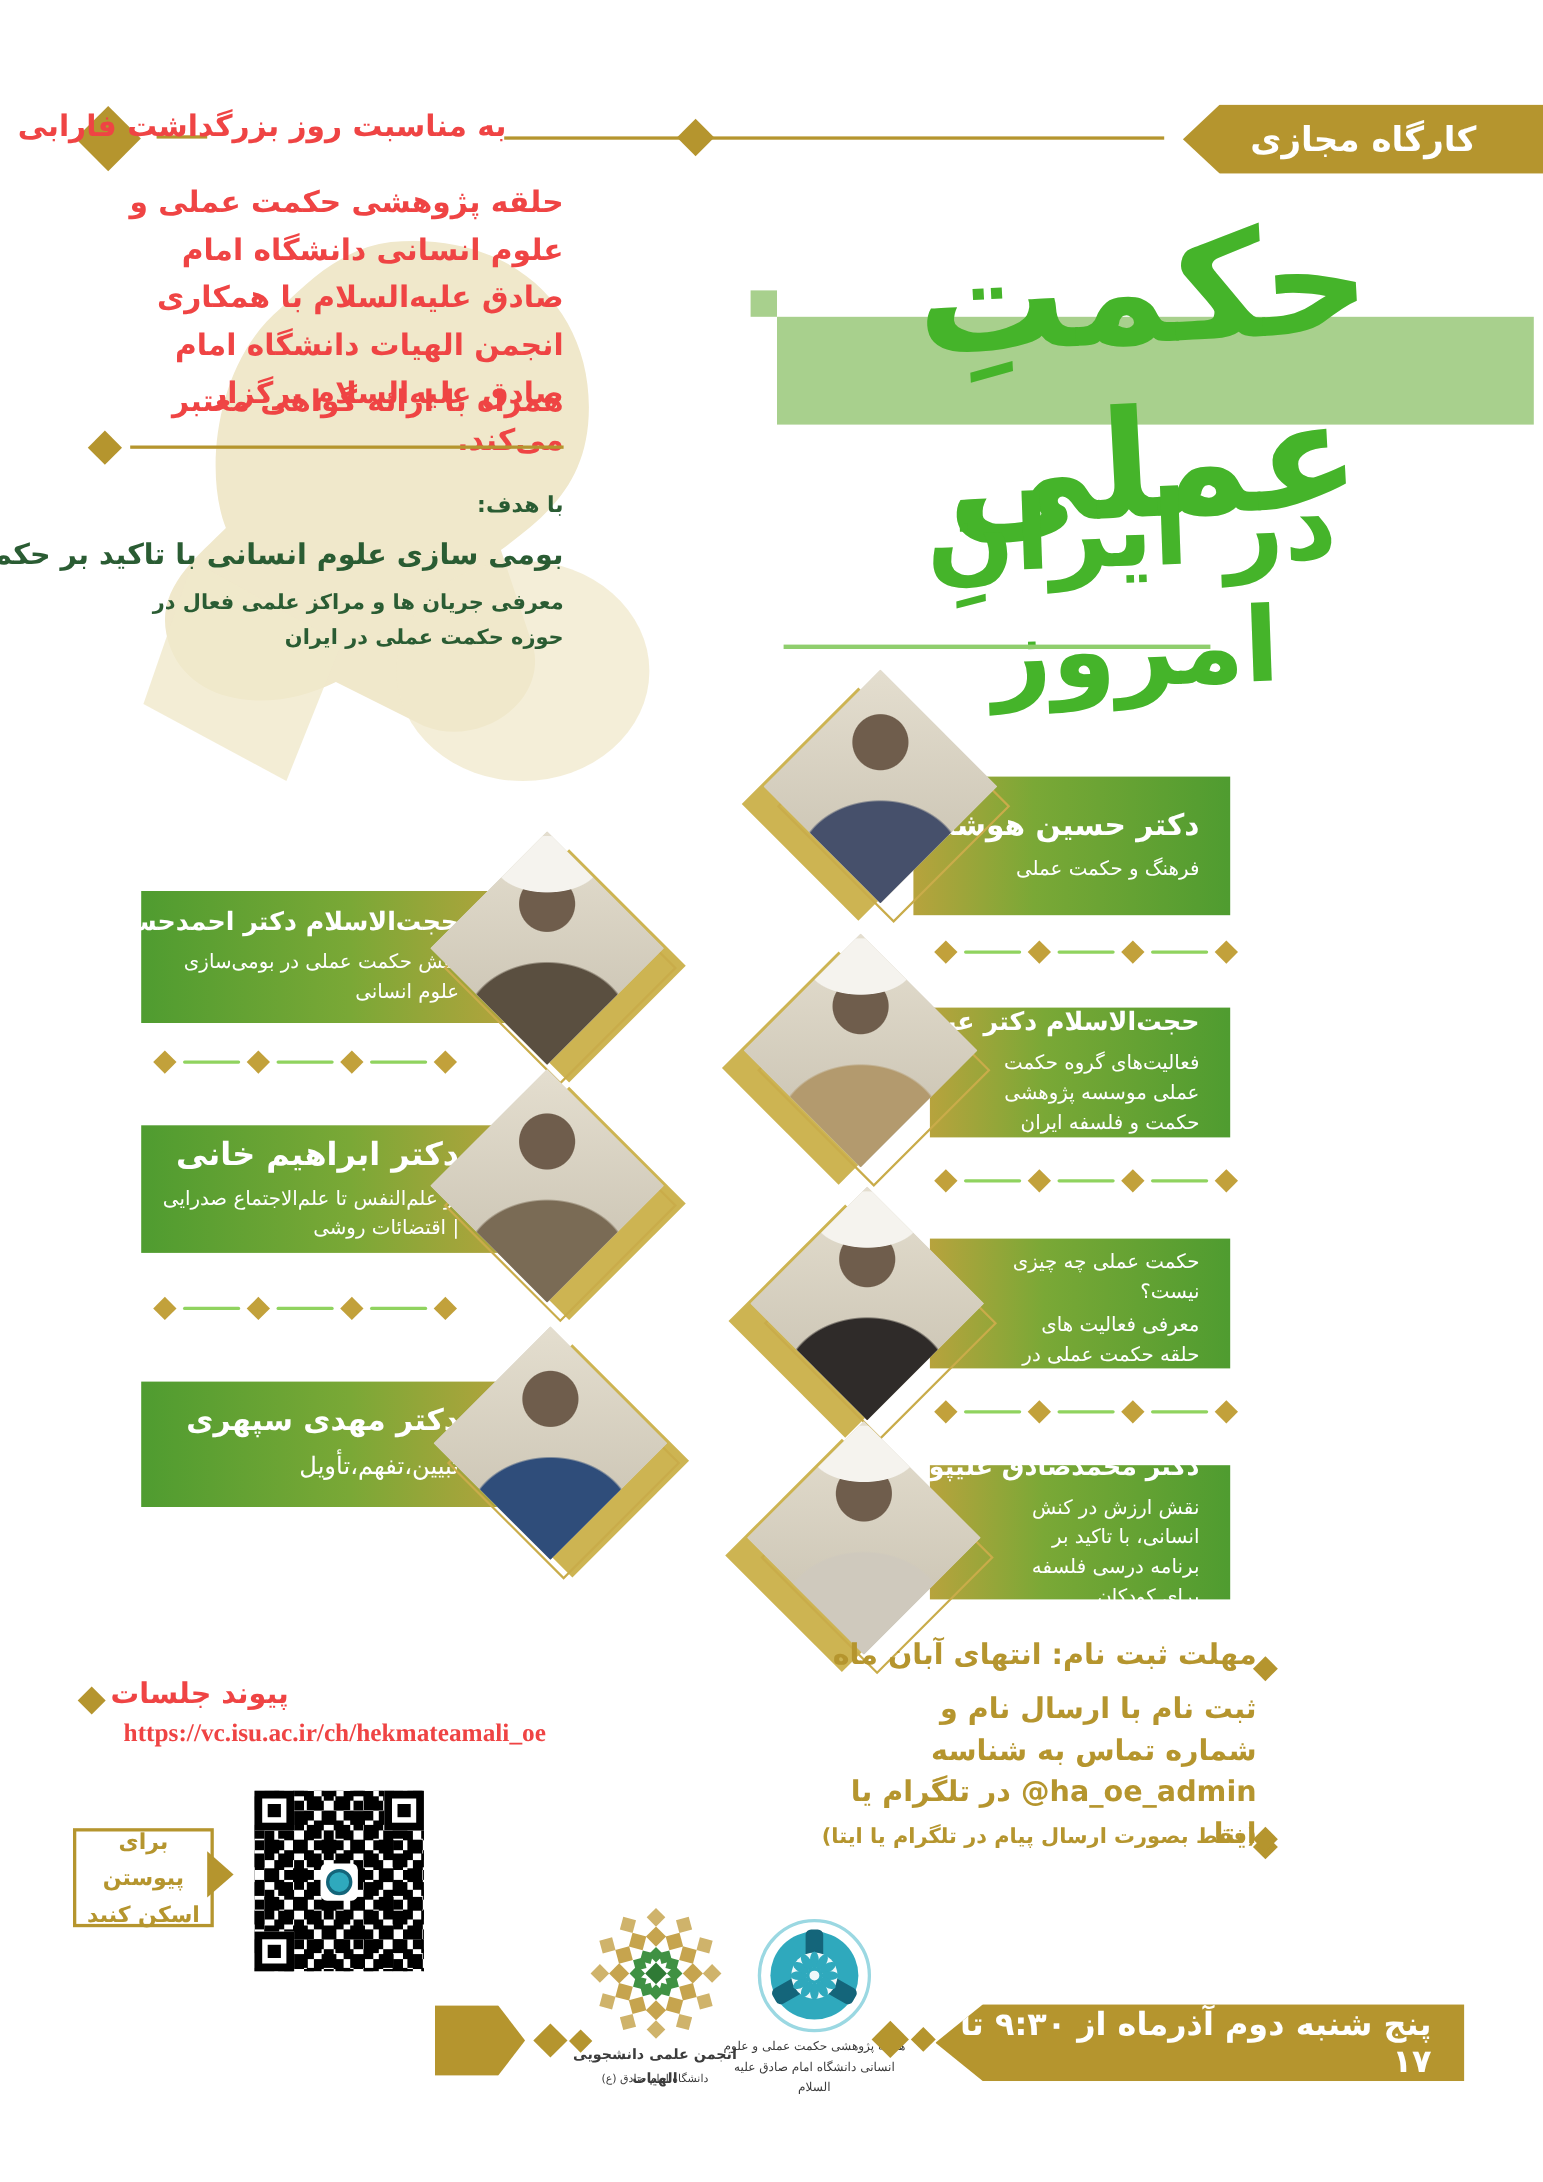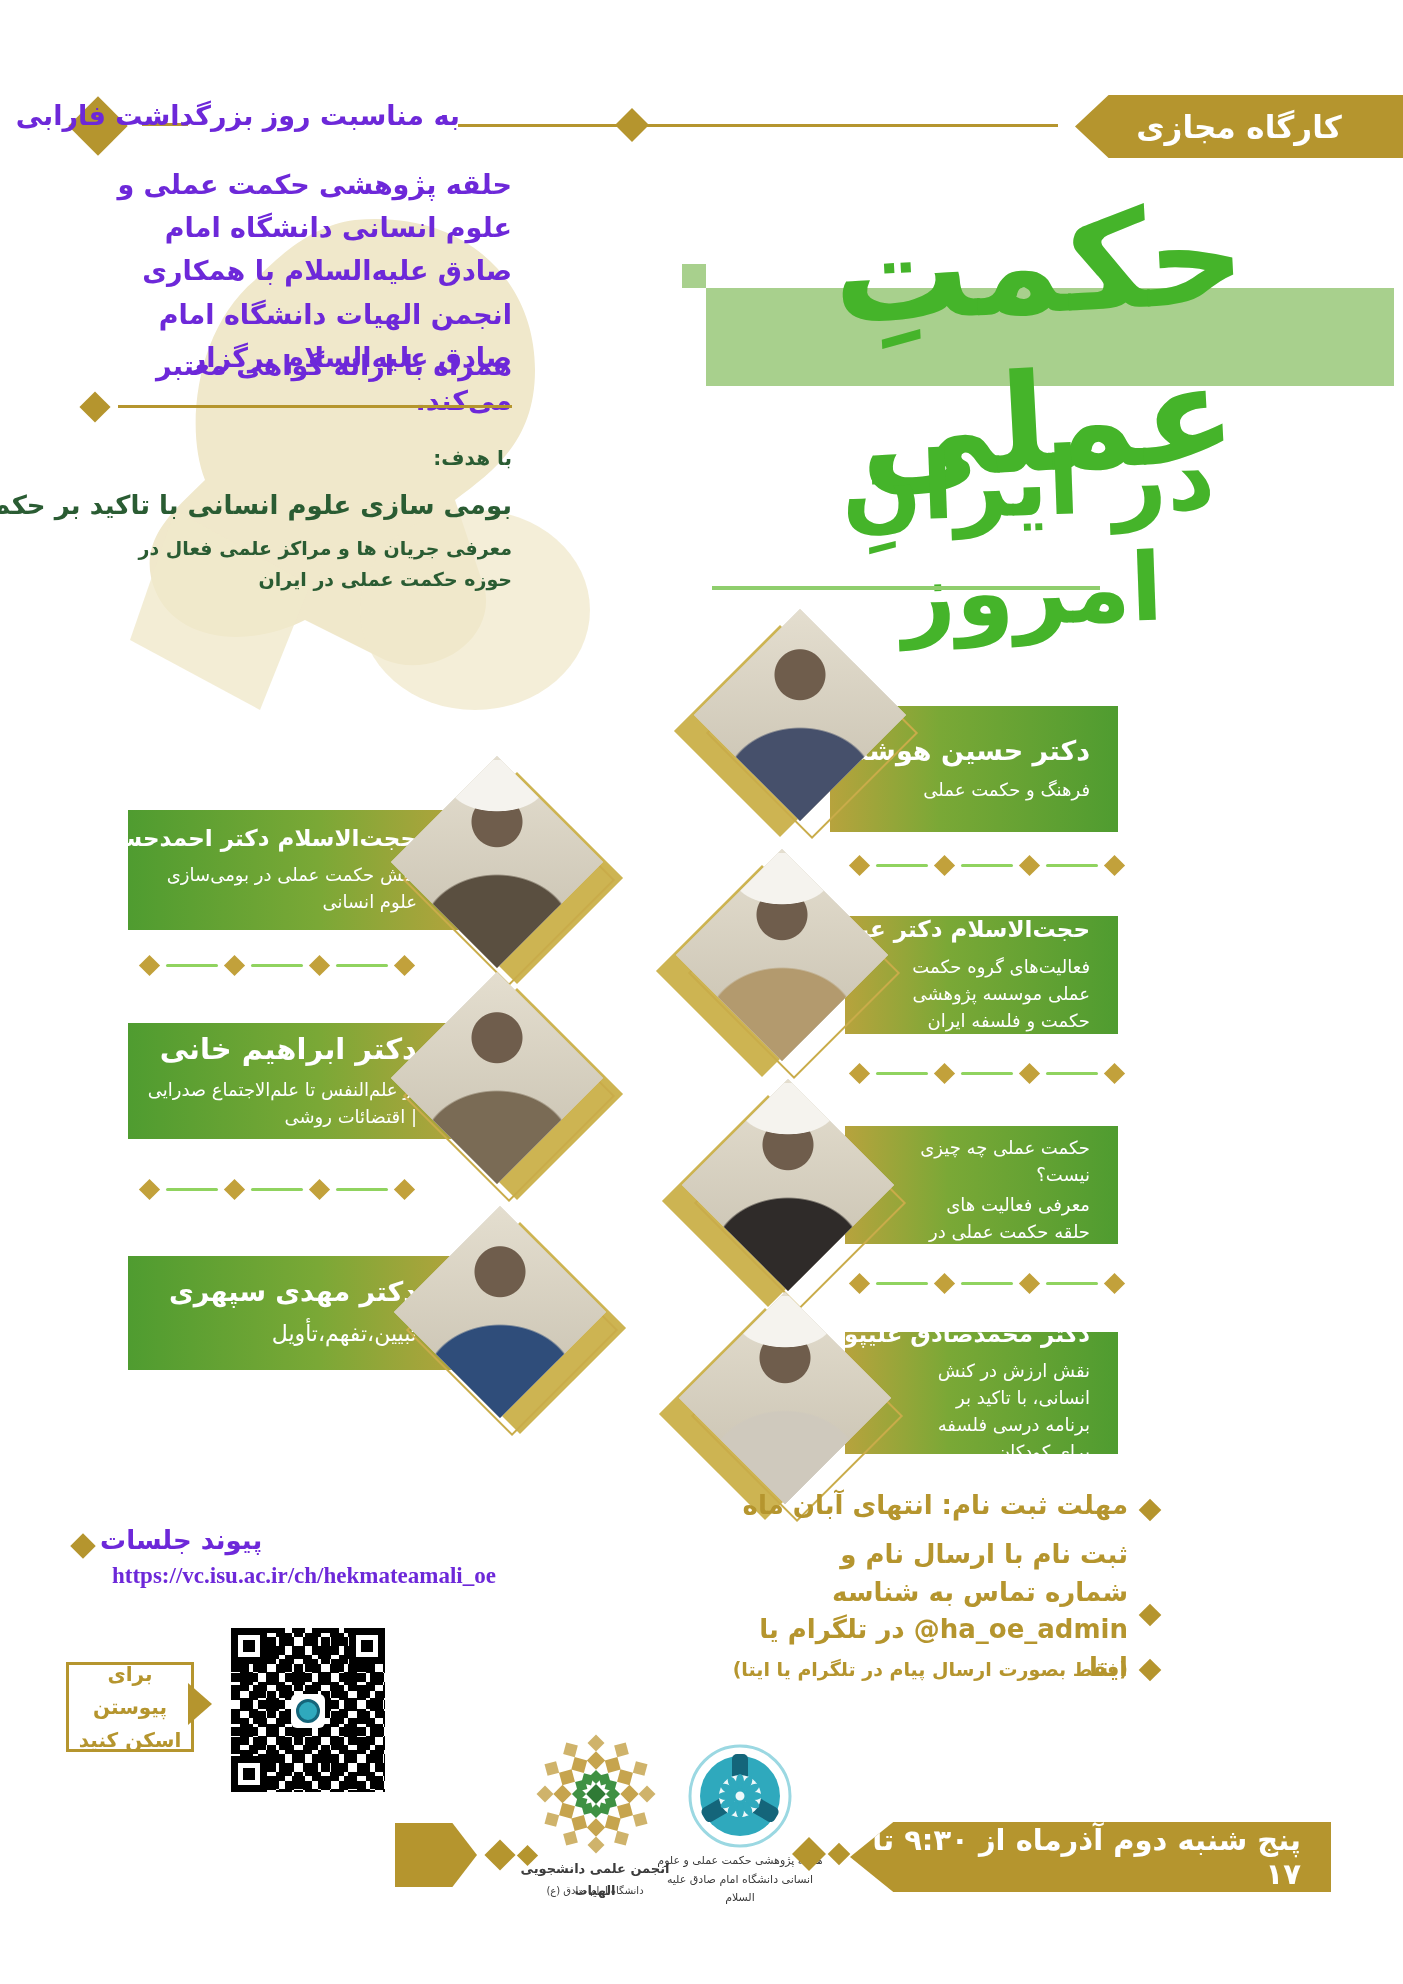--- a/index.html
+++ b/index.html
@@ -1,20 +1,20 @@
 <!DOCTYPE html>
 <html lang="fa"><head>
 <meta charset="utf-8">
 <title>poster</title>
 <style>
   html,body{margin:0;padding:0;background:#fff;}
   body{font-family:"DejaVu Sans", sans-serif;}
   #poster{position:relative;width:1403px;height:1984px;background:#fff;overflow:hidden;margin:0 auto;direction:rtl;}
   .abs{position:absolute;}
-  .gold{color:#6d28d9;}
+  .gold{color:#ef4444;}
   .dgreen{color:#2a5c33;}
   .bold{font-weight:bold;}
   .nowrap{white-space:nowrap;}
   .rtl{direction:rtl;text-align:right;}
   .ltr{direction:ltr;text-align:left;}
   .dmd{position:absolute;background:#b5952e;transform:rotate(45deg);}
   
   .chevron{background:#b5952e;color:#fff;display:flex;align-items:center;justify-content:center;font-weight:bold;}
   .chevron.top{clip-path:polygon(10% 0,100% 0,100% 100%,10% 100%,0 50%);}
   
@@ -37,21 +37,21 @@
     background:
       radial-gradient(ellipse 48px 26px at 50% 14%, var(--turban,rgba(0,0,0,0)) 0 97%, rgba(0,0,0,0) 100%),
       radial-gradient(circle at 50% 31%, #6f5d4c 0 25px, rgba(0,0,0,0) 26px),
       radial-gradient(ellipse 76px 60px at 50% 84%, var(--suit,#4e4336) 0 97%, rgba(0,0,0,0) 100%),
       linear-gradient(180deg,#e4decf 0%,#c6bfae 100%);}
   
   .divider{position:absolute;display:flex;align-items:center;}
   .divider .d{width:15px;height:15px;background:#c2a13b;transform:rotate(45deg);margin:0 9px;}
   .divider .l{width:52px;height:3px;background:#90d35f;border-radius:2px;}
   
-  .info-item{position:absolute;display:flex;gap:14px;align-items:center;direction:rtl;text-align:right;}
+  .info-item{position:absolute;display:flex;align-items:flex-end;direction:rtl;text-align:right;}
   .info-item .b{width:16px;height:16px;background:#b5952e;transform:rotate(45deg);flex:0 0 auto;margin-top:8px;}
   .info-main{font-size:26px;font-weight:bold;color:#b5952e;line-height:1.45;}
   .info-sub{font-size:19px;font-weight:bold;color:#b5952e;margin-top:6px;white-space:nowrap;}
   .serif{font-family:"Liberation Serif","DejaVu Serif",serif;}
   
   .qr{position:absolute;background:#fff;padding:6px;}
   .qr-body{position:relative;width:154px;height:164px;
     background:
       repeating-conic-gradient(#000 0 25%, rgba(0,0,0,0) 0 50%) 0 0/18px 18px,
       repeating-conic-gradient(#000 0 25%, rgba(0,0,0,0) 0 50%) 9px 5px/26px 26px,#fff;}

